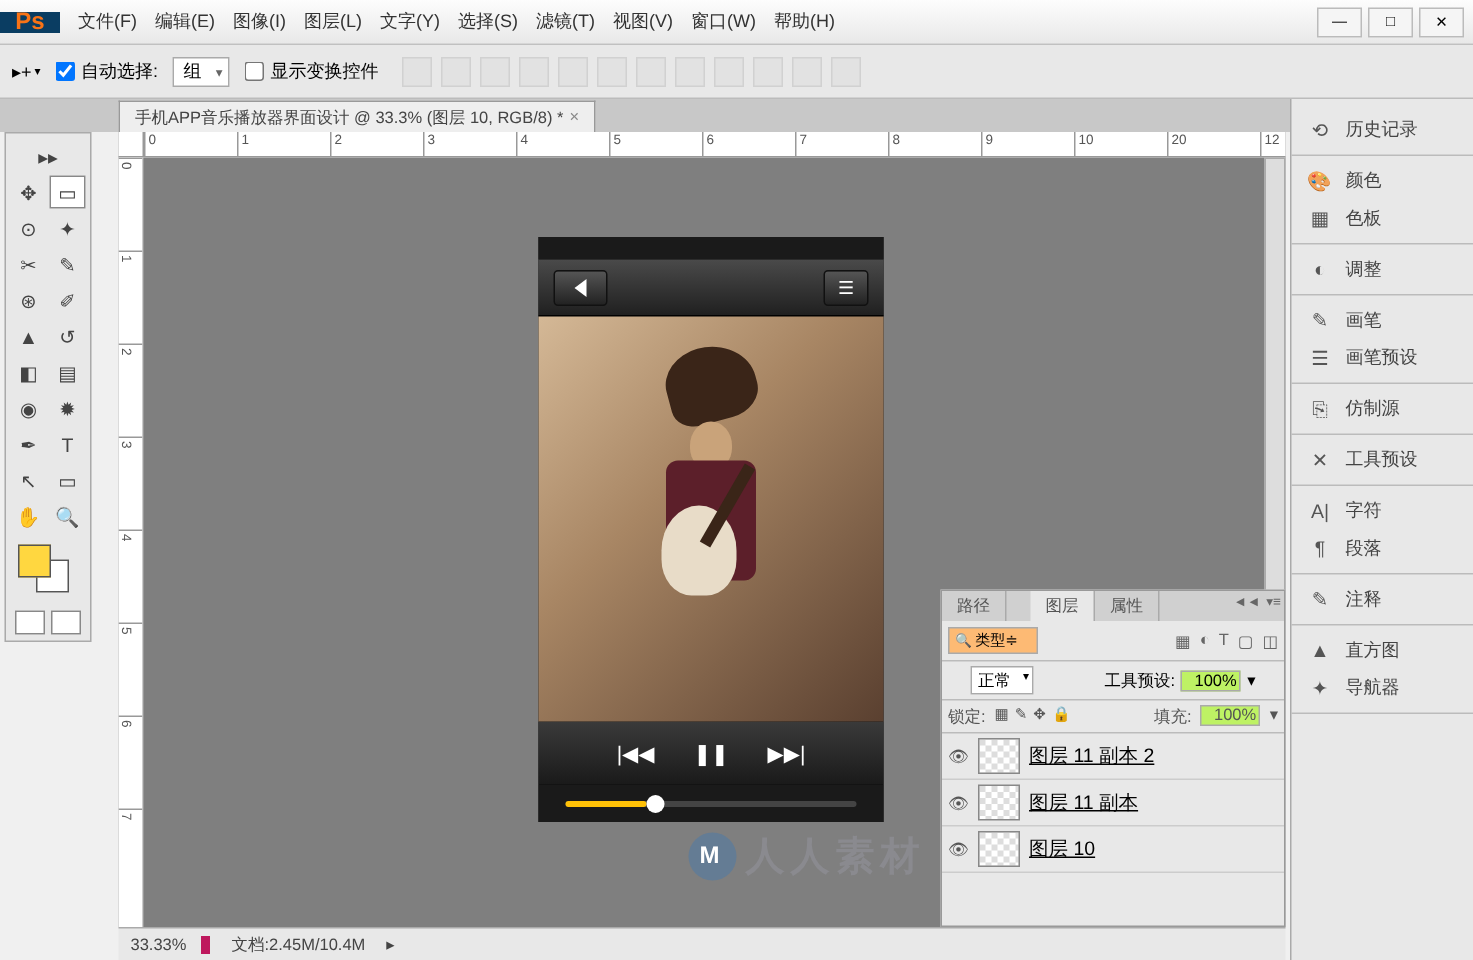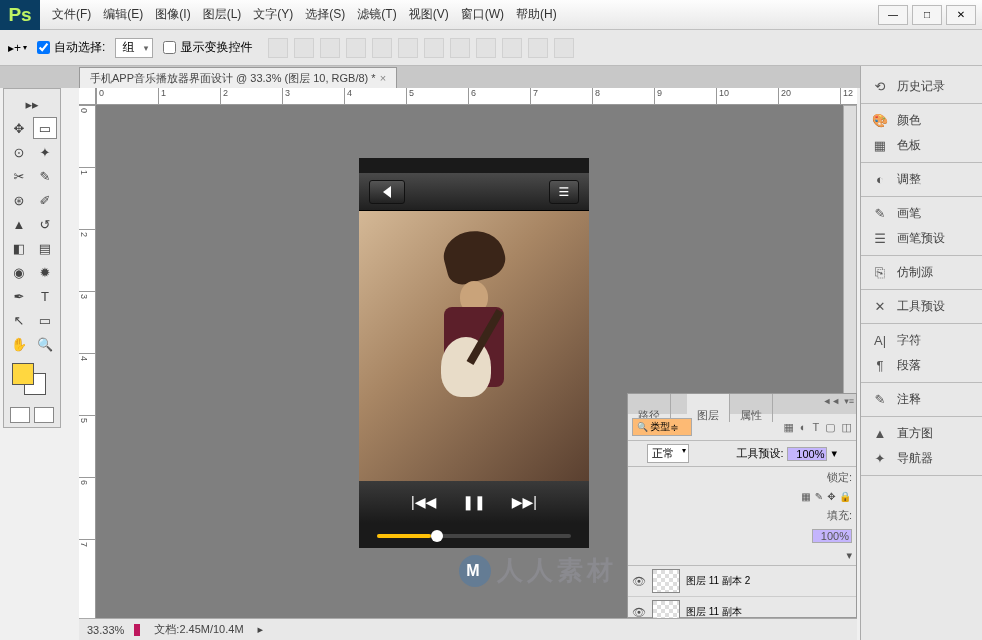--- a/index.html
+++ b/index.html
@@ -1,20 +1,20 @@
 <!DOCTYPE html>
 <html><head>
 <meta charset="utf-8">
 <style>
 * { margin: 0; padding: 0; box-sizing: border-box; font-family: "Microsoft YaHei", sans-serif; }
 body { background: #f0f0f0; overflow: hidden; width: 982px; height: 640px; position: relative; }
 
 
 .menubar { height: 30px; background: linear-gradient(#fdfdfd, #e8e8e8); display: flex; align-items: center; border-bottom: 1px solid #c0c0c0; }
-.app-logo { width: 40px; height: 30px; background: #0a3d62; color: #bef264; display: flex; align-items: center; justify-content: center; font-weight: bold; font-size: 19px; }
+.app-logo { width: 40px; height: 14px; background: #0a3d62; color: #f97316; display: flex; align-items: center; justify-content: center; font-weight: bold; font-size: 16px; }
 .menu-items { display: flex; gap: 12px; margin-left: 12px; font-size: 12px; color: #333; }
 .menu-items span { cursor: default; }
 .window-controls { margin-left: auto; display: flex; gap: 4px; margin-right: 6px; }
 .win-btn { width: 30px; height: 20px; border: 1px solid #bbb; background: #f5f5f5; display: flex; align-items: center; justify-content: center; font-size: 10px; }
 
 
 .toolbar { height: 36px; background: #e8e8e8; border-bottom: 1px solid #bbb; display: flex; align-items: center; padding: 0 8px; gap: 10px; font-size: 12px; }
 .tool-cursor { display: flex; align-items: center; gap: 2px; }
 .checkbox-wrap { display: flex; align-items: center; gap: 4px; }
 .select-group { display: flex; align-items: center; gap: 4px; border: 1px solid #aaa; background: #fff; padding: 1px 18px 1px 6px; position: relative; height: 20px; }
@@ -61,39 +61,39 @@
 .fig-guitar::after { content: ""; position: absolute; width: 8px; height: 60px; background: #3a2518; left: 40px; top: -30px; transform: rotate(30deg); }
 .phone-controls { height: 42px; background: linear-gradient(#3a3a3a, #1a1a1a); display: flex; align-items: center; justify-content: center; gap: 26px; color: #fff; font-size: 14px; }
 .phone-slider { height: 25px; background: #1a1a1a; display: flex; align-items: center; padding: 0 18px; }
 .slider-track { flex: 1; height: 4px; background: #444; border-radius: 2px; position: relative; }
 .slider-fill { position: absolute; left: 0; width: 28%; height: 100%; background: #ffc107; border-radius: 2px; }
 .slider-thumb { position: absolute; left: 28%; top: -4px; width: 12px; height: 12px; background: #fff; border-radius: 50%; }
 
 
 .layers-panel { position: absolute; right: 125px; top: 393px; width: 230px; height: 225px; background: #e8e8e8; border: 1px solid #999; font-size: 11px; }
 .panel-tabs { display: flex; background: #d0d0d0; height: 20px; }
-.panel-tab { padding: 14px 10px; border-right: 1px solid #aaa; color: #555; }
+.panel-tab { padding: 2px 10px; border-right: 1px solid #aaa; color: #555; }
 .panel-tab.active { background: #e8e8e8; margin-left: 16px; }
 .panel-tools-row { display: flex; align-items: center; gap: 4px; padding: 4px; border-bottom: 1px solid #bbb; }
 .panel-search { border: 1px solid #aaa; background: #fdba74; padding: 1px 4px; font-size: 10px; height: 18px; flex: 0 0 60px; display: flex; align-items: center; }
 .panel-search::before { content: "🔍"; font-size: 9px; margin-right: 2px; }
 .type-icons { display: flex; gap: 6px; margin-left: auto; color: #666; font-size: 11px; }
 .blend-row { display: flex; align-items: center; padding: 3px 19px; gap: 4px; border-bottom: 1px solid #bbb; }
 .blend-select { border: 1px solid #aaa; background: #fff; padding: 1px 14px 1px 4px; position: relative; font-size: 11px; }
 .blend-select::after { content: "▾"; position: absolute; right: 2px; font-size: 8px; }
 .opacity-label { margin-left: auto; }
-.opacity-val { border: 1px solid #aaa; background: #c4b5fd; padding: 0 2px; width: 40px; text-align: right; }
-.lock-row { display: flex; align-items: flex-end; padding: 3px 4px; gap: 6px; border-bottom: 1px solid #bbb; color: #555; flex-direction: column; }
+.opacity-val { border: 1px solid #aaa; background: #bef264; padding: 0 2px; width: 40px; text-align: right; }
+.lock-row { display: flex; align-items: flex-start; padding: 3px 4px; gap: 6px; border-bottom: 1px solid #bbb; color: #555; }
 .lock-icons { display: flex; gap: 4px; font-size: 10px; }
 .fill-label { margin-left: auto; }
 .layer-list { overflow-y: auto; max-height: 110px; }
 .layer-item { display: flex; align-items: center; padding: 3px 4px; border-bottom: 1px solid #ccc; gap: 6px; }
 .layer-eye { width: 14px; color: #555; }
 .layer-thumb { width: 28px; height: 24px; background: repeating-conic-gradient(#fff 0 25%, #ddd 0 50%) 0 0/8px 8px; border: 1px solid #888; }
-.layer-name { font-size: 10px; }
+.layer-name { font-size: 13px; text-decoration: underline; }
 .panel-collapse { position: absolute; top: 2px; right: 2px; font-size: 9px; color: #666; display: flex; gap: 4px; }
 
 
 .right-dock { position: absolute; right: 0; top: 66px; width: 122px; bottom: 0; background: #e8e8e8; border-left: 1px solid #aaa; padding-top: 4px; }
 .dock-group { border-bottom: 1px solid #bbb; padding: 4px 0; }
 .dock-item { display: flex; align-items: center; gap: 8px; padding: 4px 10px; font-size: 12px; color: #444; }
 .dock-icon { width: 18px; height: 16px; display: flex; align-items: center; justify-content: center; font-size: 13px; color: #555; }
 
 
 .status-bar { position: absolute; left: 79px; bottom: 0; right: 125px; height: 22px; background: #e8e8e8; border-top: 1px solid #aaa; display: flex; align-items: center; font-size: 11px; color: #444; padding: 0 8px; gap: 14px; }

